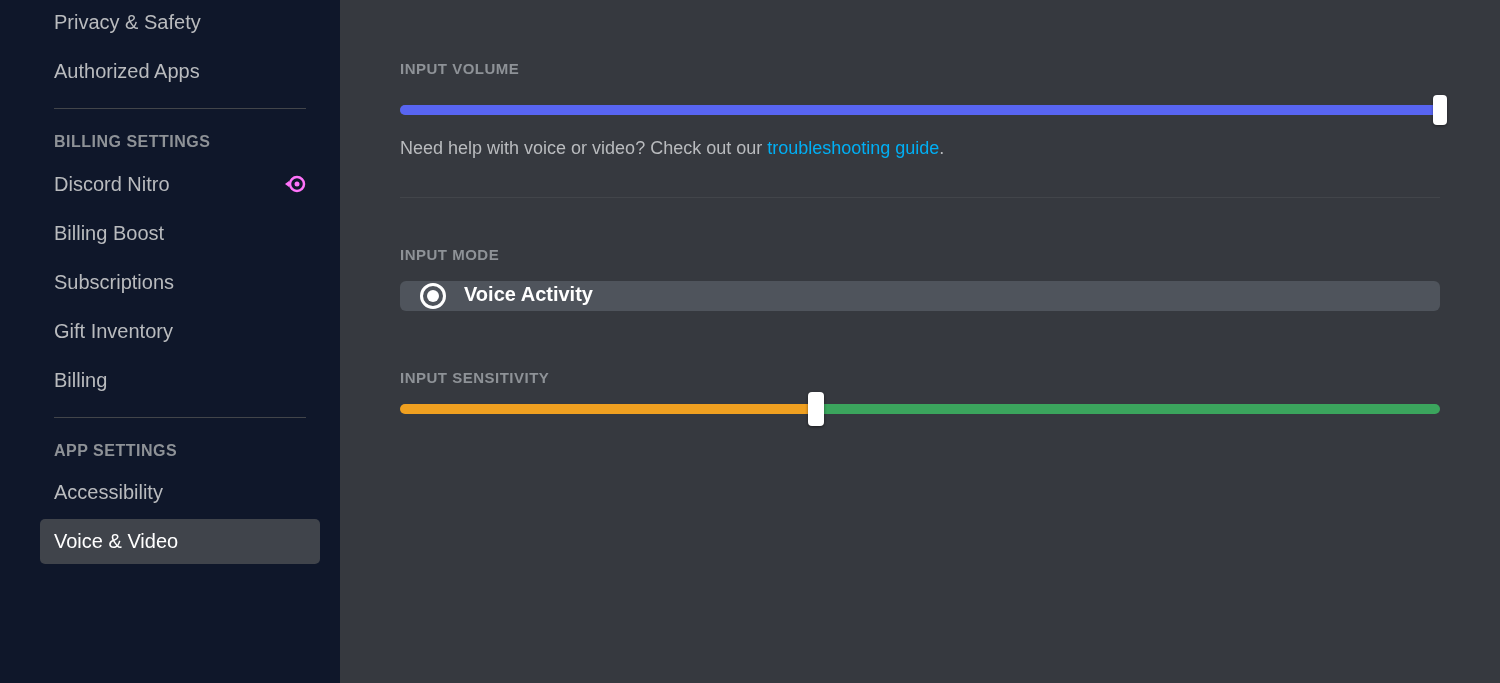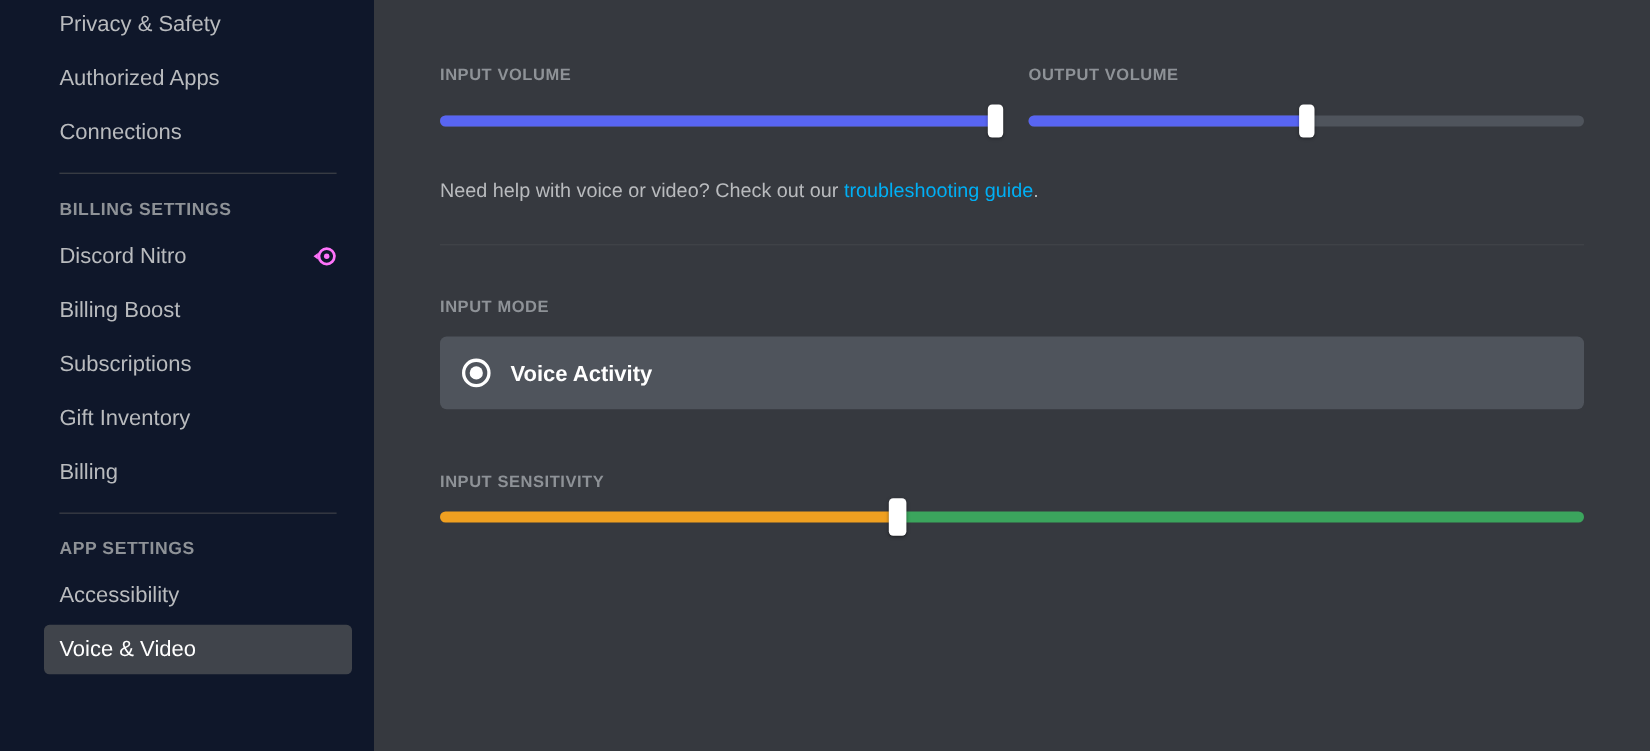--- a/index.html
+++ b/index.html
@@ -113,41 +113,41 @@
     width: 14px;
     height: 30px;
     background: #ffffff;
     border-radius: 4px;
     transform: translate(-50%, -50%);
     box-shadow: 0 1px 3px rgba(0,0,0,0.4);
   }
   .help-text {
     color: #b9bbbe;
     font-size: 18px;
-    margin-top: 36px;
+    margin-top: 11px;
     line-height: 1.4;
   }
   .help-text a {
     color: #00aff4;
     text-decoration: none;
   }
   .main-divider {
     height: 1px;
     background: #42454a;
     margin: 36px 0 48px 0;
   }
   .small-gap { height: 44px; }
 
   
   .radio-option {
     display: flex;
-    align-items: flex-end;
+    align-items: flex-start;
     background: #2f3136;
     border-radius: 6px;
-    padding: 20px 20px;
+    padding: 2px 20px;
     margin-bottom: 14px;
     cursor: pointer;
     font-size: 20px;
     color: #dcddde;
   }
   .radio-option.selected {
     background: #4f545c;
     color: #ffffff;
     font-weight: 600;
   }
@@ -214,23 +214,20 @@
 <body>
 
 <div class="sidebar">
 
   <div class="sidebar-item">
     <span>Privacy &amp; Safety</span>
   </div>
   <div class="sidebar-item">
     <span>Authorized Apps</span>
   </div>
-  <div class="sidebar-item">
-    <span>Connections</span>
-  </div>
 
   <div class="sidebar-divider"></div>
 
   <div class="sidebar-section-header">BILLING SETTINGS</div>
 
   <div class="sidebar-item">
     <span>Discord Nitro</span>
     <span class="nitro-icon">
       <svg width="24" height="18" viewBox="0 0 24 18">
         <path d="M3 9 L7 6 L7 12 Z" fill="#ff73fa"></path>
@@ -270,29 +267,20 @@
   <div class="volume-row">
     <div class="volume-col">
       <div class="section-label">INPUT VOLUME</div>
       <div class="slider-wrap">
         <div class="slider-track">
           <div class="slider-fill" id="in-fill" style="width: 100%;"></div>
           <div class="slider-thumb" id="in-thumb" style="left: 100%;"></div>
         </div>
       </div>
     </div>
-    <div class="volume-col">
-      <div class="section-label">OUTPUT VOLUME</div>
-      <div class="slider-wrap">
-        <div class="slider-track">
-          <div class="slider-fill" id="out-fill" style="width: 50%;"></div>
-          <div class="slider-thumb" id="out-thumb" style="left: 50%;"></div>
-        </div>
-      </div>
-    </div>
   </div>
 
   <div class="help-text">
     <span>Need help with voice or video? Check out our </span><a href="#">troubleshooting guide</a><span>.</span>
   </div>
 
   <div class="main-divider"></div>
 
   <div class="section-label">INPUT MODE</div>
 

